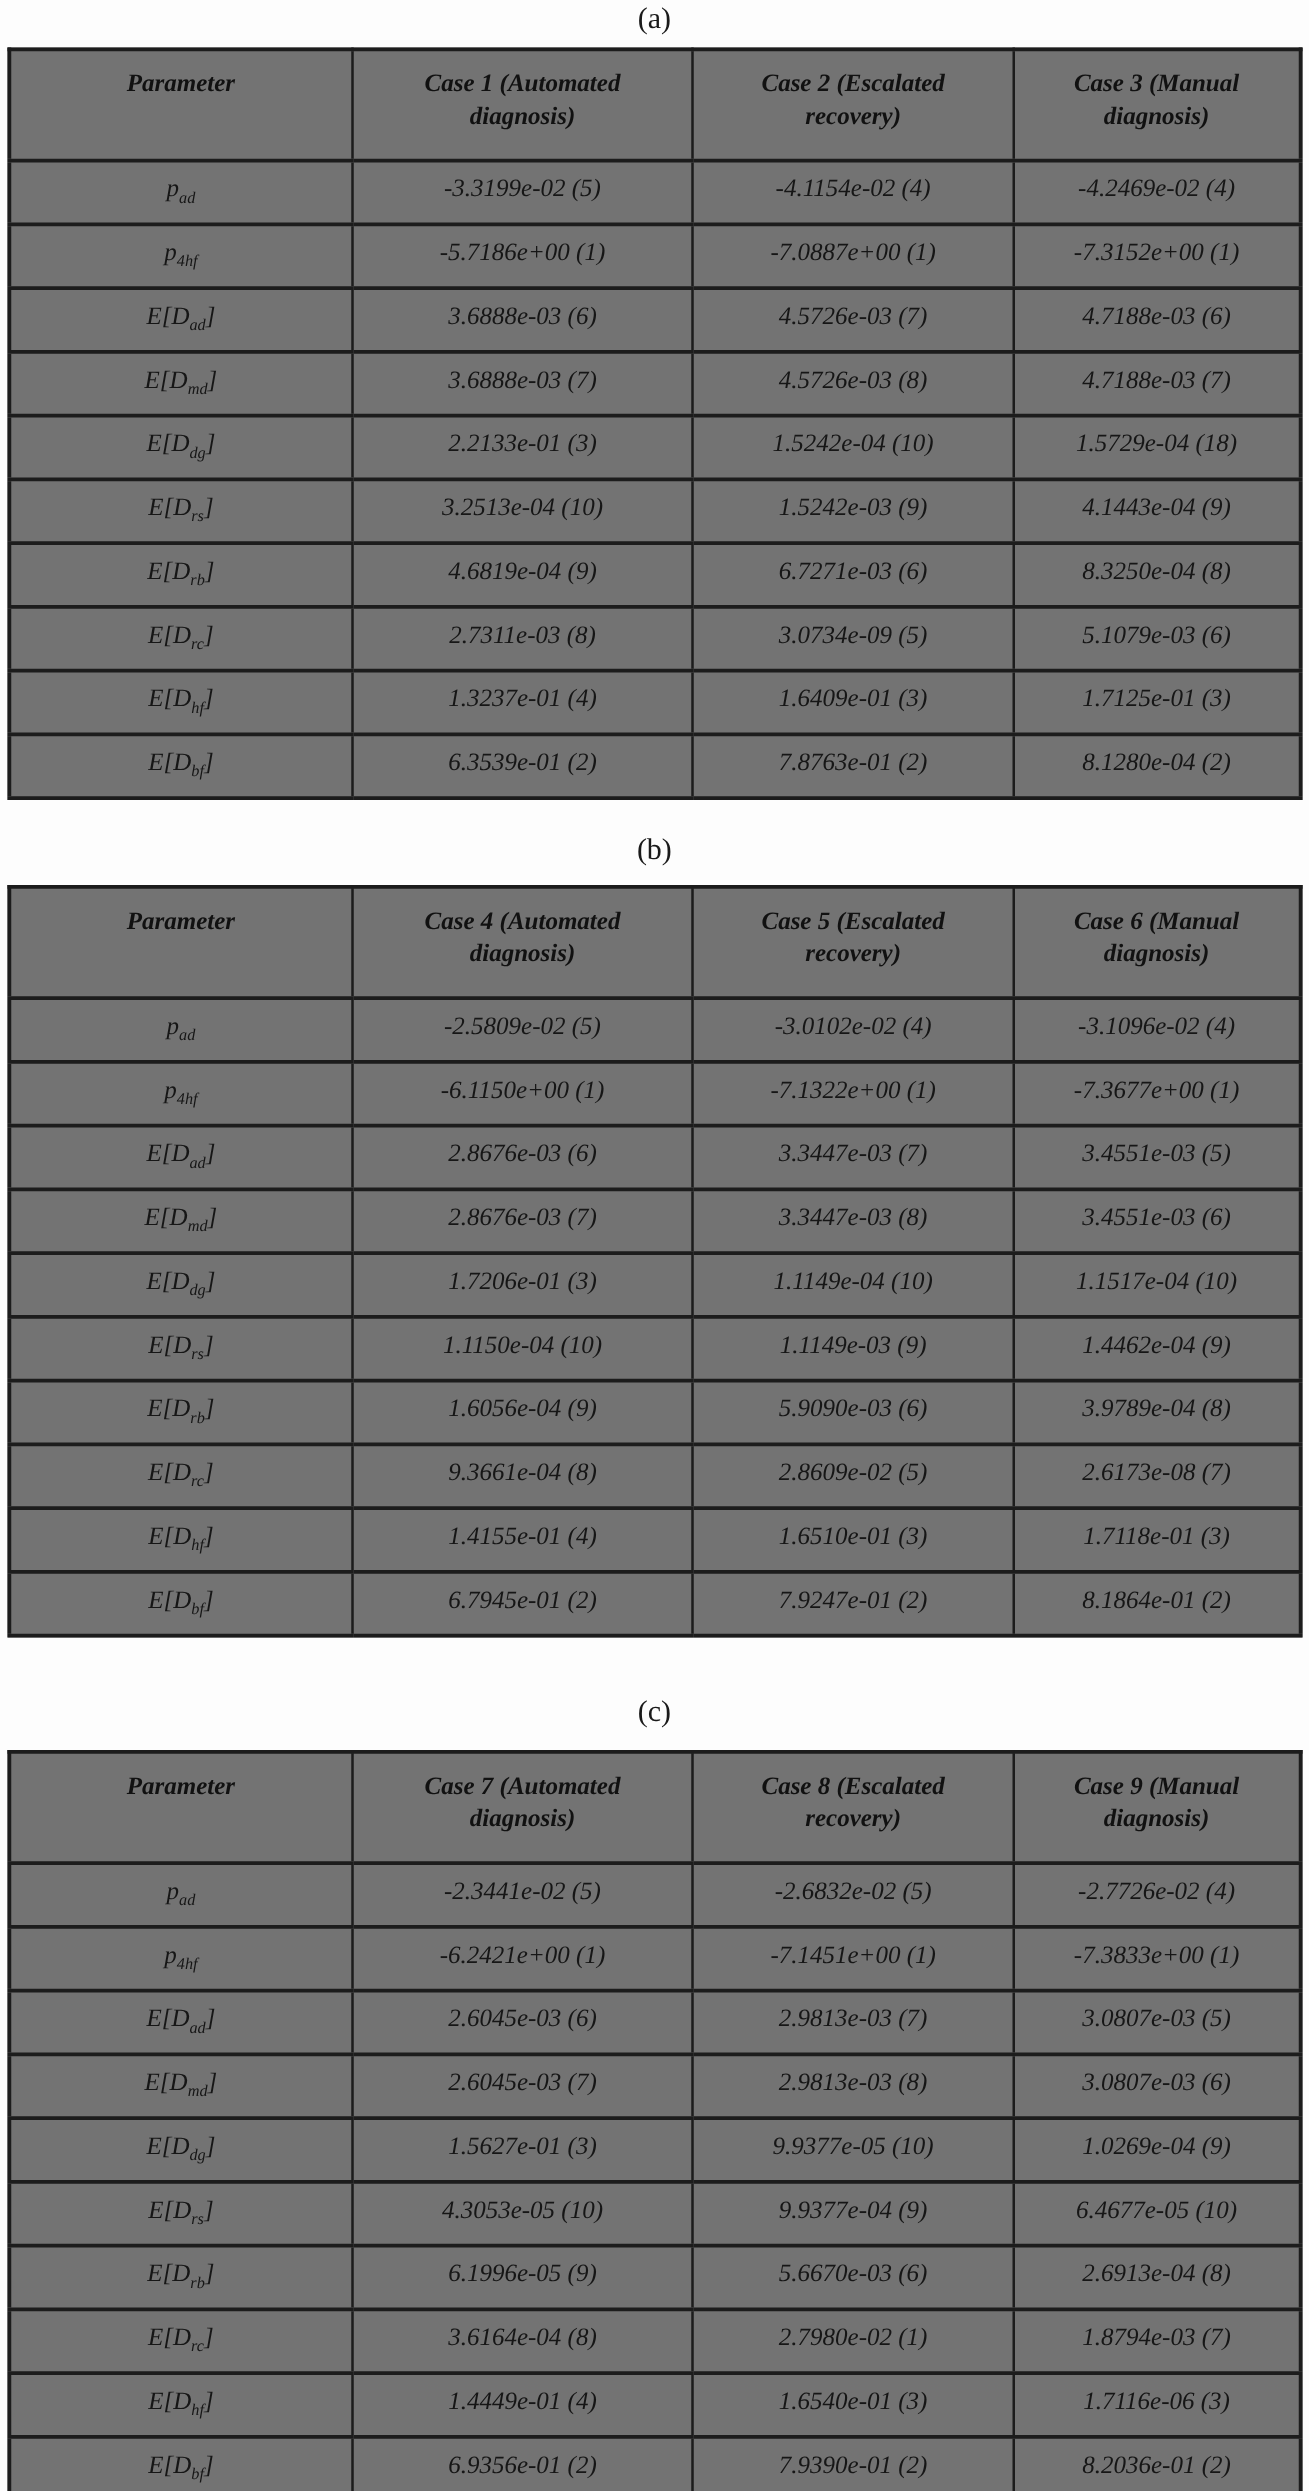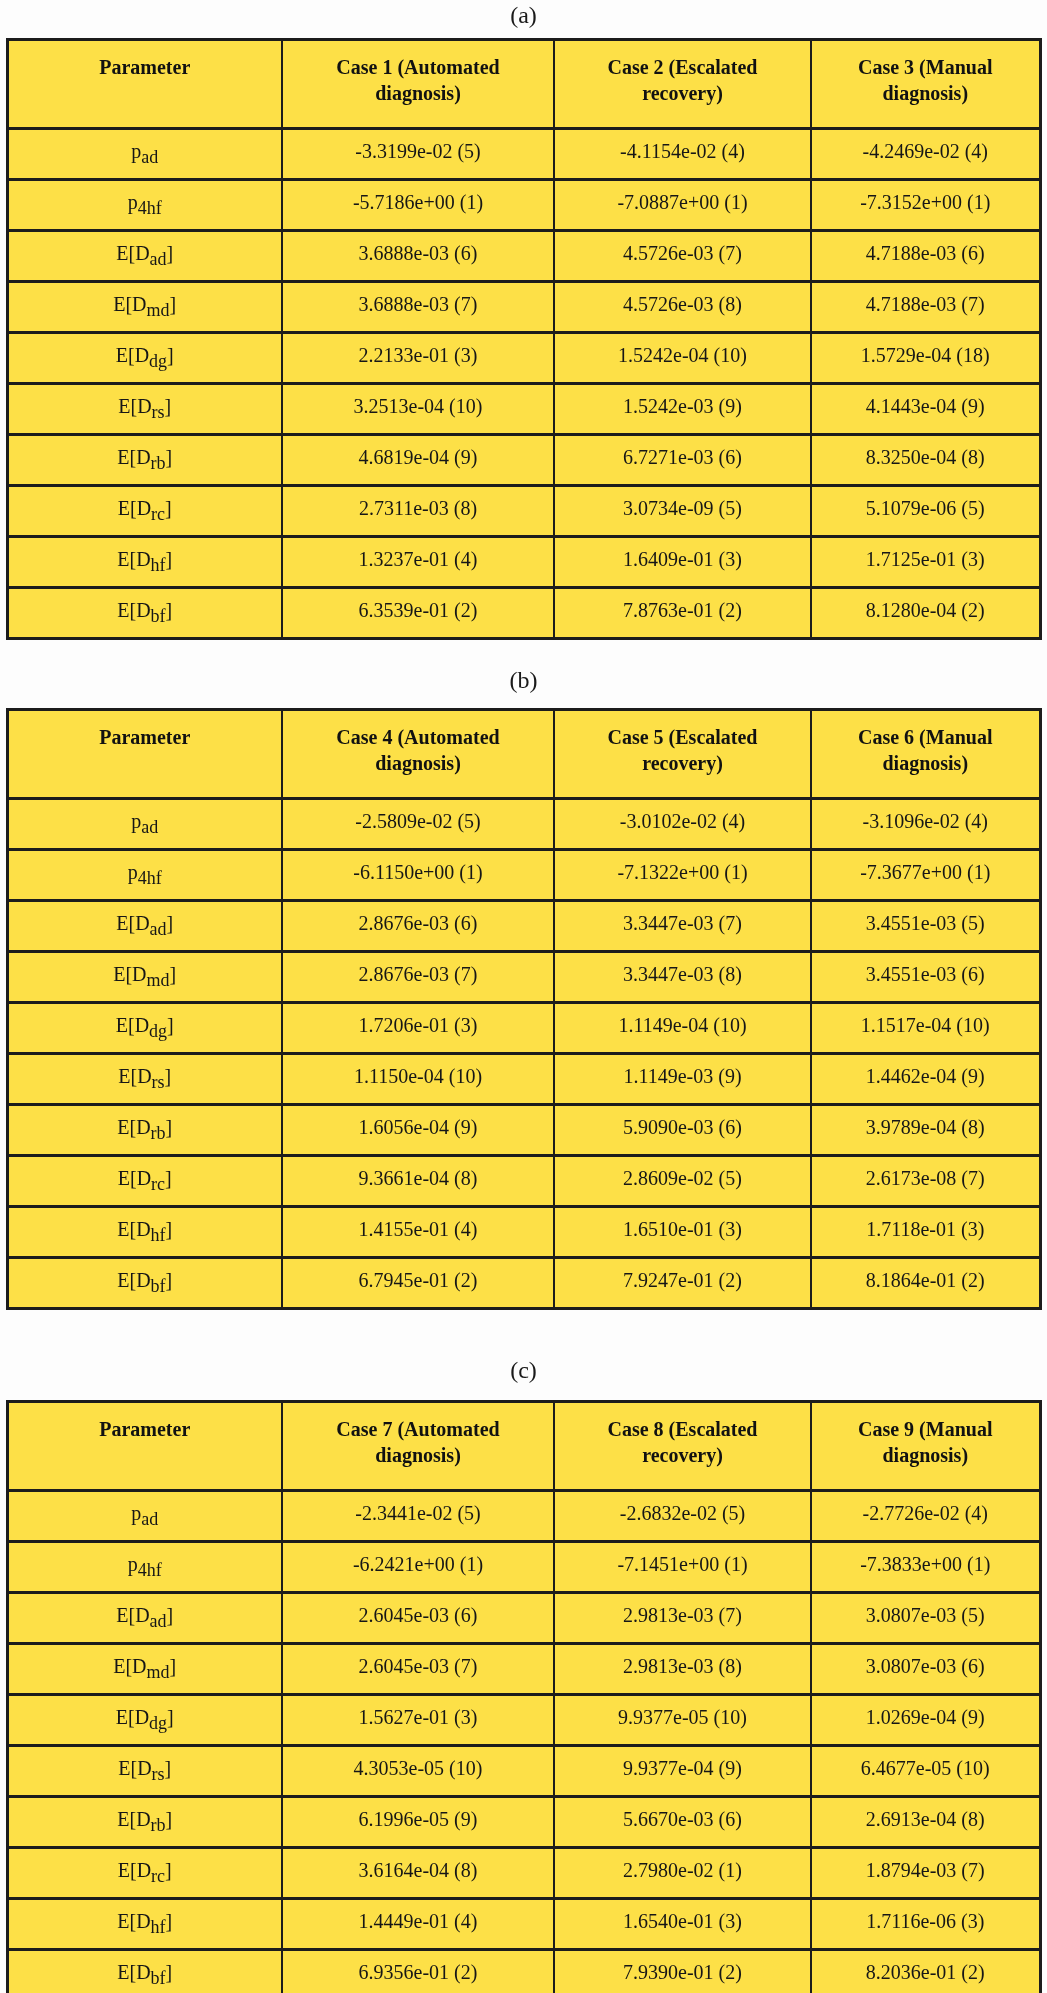--- a/index.html
+++ b/index.html
@@ -28,21 +28,22 @@
     margin: 0 auto;
   }
   .table-label.first { margin-top: 0; margin-bottom: 8px; }
   .table-label.second { margin-top: 25px; margin-bottom: 13px; }
   .table-label.third { margin-top: 45px; margin-bottom: 15px; }
   table.data-table {
     border-collapse: collapse;
     table-layout: fixed;
     width: 1033px;
     margin: 0 auto;
-    background: #fde047;
+    background: #737373;
+    font-style: italic;
   }
   table.data-table, table.data-table th, table.data-table td {
     border: 2px solid #1c1c1c;
   }
   table.data-table { border-width: 3px; }
   table.data-table th, table.data-table td {
     border-bottom-width: 3px;
   }
   th {
     font-weight: bold;
@@ -59,21 +60,21 @@
     font-size: 20px;
     text-align: center;
     vertical-align: top;
     padding: 10px 4px 0 4px;
     height: 51px;
     box-sizing: border-box;
     white-space: nowrap;
     color: #161616;
   }
   sub {
-    font-size: 18px;
+    font-size: 13px;
     line-height: 0;
   }
   col.c-param { width: 275px; }
   col.c-case1 { width: 272px; }
   col.c-case2 { width: 257px; }
   col.c-case3 { width: 229px; }
 </style>
 </head>
 <body>
 
@@ -143,21 +144,21 @@
     <td><span>E[D</span><sub>rb</sub><span>]</span></td>
     <td>4.6819e-04 (9)</td>
     <td>6.7271e-03 (6)</td>
     <td>8.3250e-04 (8)</td>
   </tr>
 
   <tr>
     <td><span>E[D</span><sub>rc</sub><span>]</span></td>
     <td>2.7311e-03 (8)</td>
     <td>3.0734e-09 (5)</td>
-    <td>5.1079e-06 (5)</td>
+    <td>5.1079e-03 (6)</td>
   </tr>
 
   <tr>
     <td><span>E[D</span><sub>hf</sub><span>]</span></td>
     <td>1.3237e-01 (4)</td>
     <td>1.6409e-01 (3)</td>
     <td>1.7125e-01 (3)</td>
   </tr>
 
   <tr>

